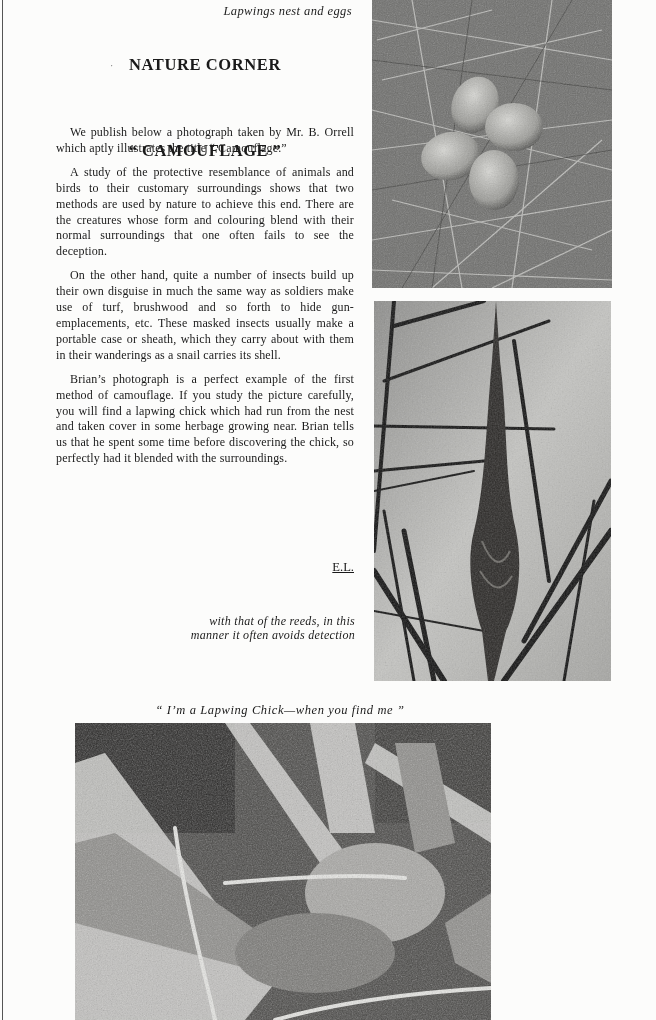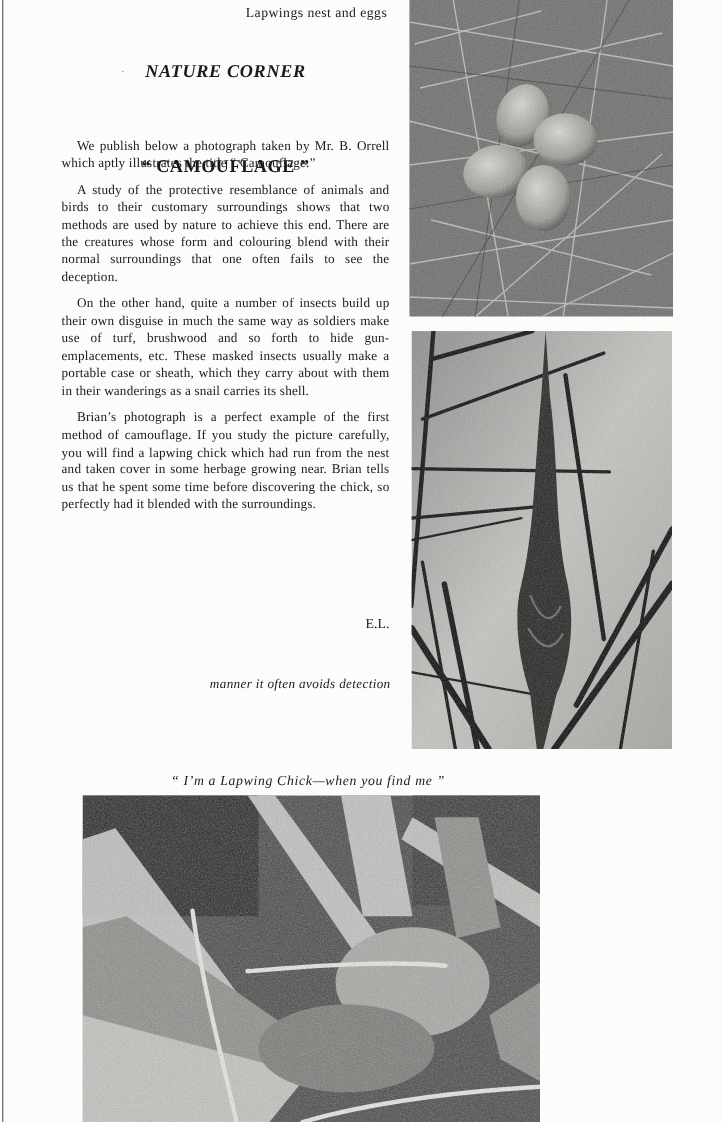--- a/index.html
+++ b/index.html
@@ -1,27 +1,27 @@
 <!DOCTYPE html>
 <html><head>
 <meta charset="utf-8">
 <style>
   html, body { margin:0; padding:0; }
   body { width:656px; height:1020px; background:#fcfcfb; position:relative; overflow:hidden;
          font-family:"Liberation Serif","DejaVu Serif",serif; color:#1a1a1a; }
   .edge-line { position:absolute; left:2px; top:0; width:1px; height:1020px; background:#555; }
   .abs { position:absolute; }
-  .caption-top { left:200px; top:4px; width:152px; text-align:right; font-size:12.5px; letter-spacing:0.4px; color:#222; }
+  .caption-top { left:200px; top:4px; width:152px; text-align:right; font-style:italic; font-size:12.5px; letter-spacing:0.4px; color:#222; }
   .heading { left:60px; width:290px; text-align:center; font-weight:bold; }
-  .h-nature { top:55px; font-size:16.5px; letter-spacing:0.6px;font-style:italic; }
+  .h-nature { top:55px; font-size:16.5px; letter-spacing:0.6px; }
   .h-dot { left:110px; top:60px; font-size:10px; color:#777; }
   .h-camo { top:97px; font-size:16.5px; letter-spacing:0.5px;margin-top:44px; }
   .body-text { left:56px; width:298px; font-size:12px; line-height:15.9px; text-align:justify; letter-spacing:0.15px; }
   .body-text p { margin:0 0 8px 0; text-indent:14px; }
-  .signature { left:300px; top:560px; width:54px; text-align:right; font-size:12.6px; }
+  .signature { left:300px; top:560px; width:54px; text-align:right; font-size:12.6px;text-decoration:underline; }
   .bittern-caption { left:150px; top:614px; width:205px; text-align:right; font-style:italic; font-size:12px; line-height:14.3px; letter-spacing:0.3px; }
   .chick-caption { left:100px; top:703px; width:360px; text-align:center; font-style:italic; font-size:12.5px; letter-spacing:0.6px; }
   .photo { position:absolute; overflow:hidden; }
   .photo svg { display:block; width:100%; height:100%; }
   .nest { left:372px; top:0; width:240px; height:288px; }
   .bittern { left:374px; top:301px; width:237px; height:380px; }
   .chick { left:75px; top:723px; width:416px; height:297px; }
 </style>
 </head>
 <body>
@@ -36,20 +36,21 @@
 
 <div class="abs body-text" style="top:125px;">
   <p>We publish below a photograph taken by Mr. B. Orrell which aptly illustrates the title “ Camouflage.”</p>
   <p>A study of the protective resemblance of animals and birds to their customary surroundings shows that two methods are used by nature to achieve this end.  There are the creatures whose form and colouring blend with their normal surroundings that one often fails to see the deception.</p>
   <p>On the other hand, quite a number of insects build up their own disguise in much the same way as soldiers make use of turf, brushwood and so forth to hide gun-emplacements, etc. These masked insects usually make a portable case or sheath, which they carry about with them in their wanderings as a snail carries its shell.</p>
   <p>Brian’s photograph is a perfect example of the first method of camouflage.  If you study the picture carefully, you will find a lapwing chick which had run from the nest and taken cover in some herbage growing near.  Brian tells us that he spent some time before discovering the chick, so perfectly had it blended with the surroundings.</p>
 </div>
 <div class="abs signature">E.L.</div>
 
 <div class="abs bittern-caption">
+  <div>with that of the reeds, in this</div>
   <div>manner it often avoids detection</div>
 </div>
 
 <div class="abs chick-caption">“ I’m a Lapwing Chick—when you find me ”</div>
 
 <div class="photo nest">
   <svg viewBox="0 0 240 288" preserveAspectRatio="none">
     <defs>
       <filter id="grain1">
           <feTurbulence type="fractalNoise" baseFrequency="0.9" numOctaves="2" seed="3"></feTurbulence>

